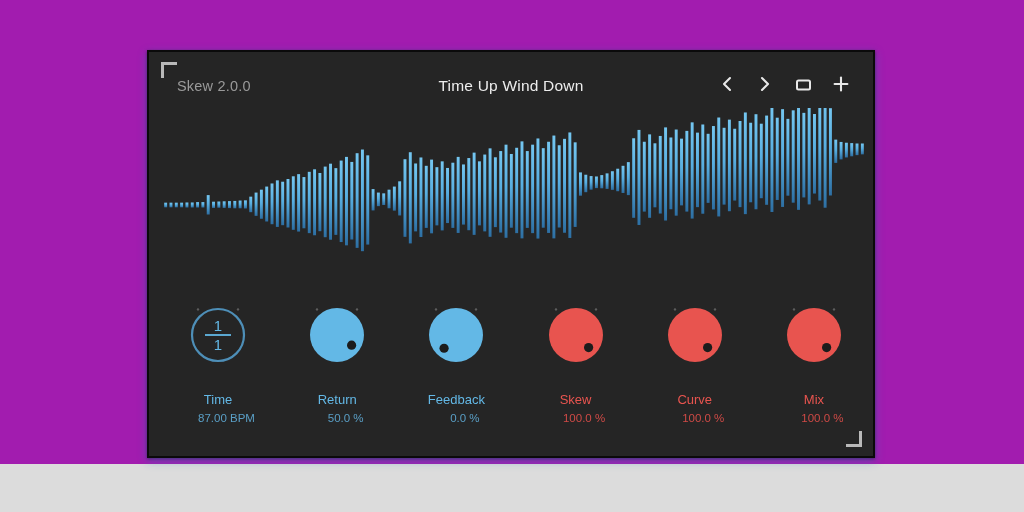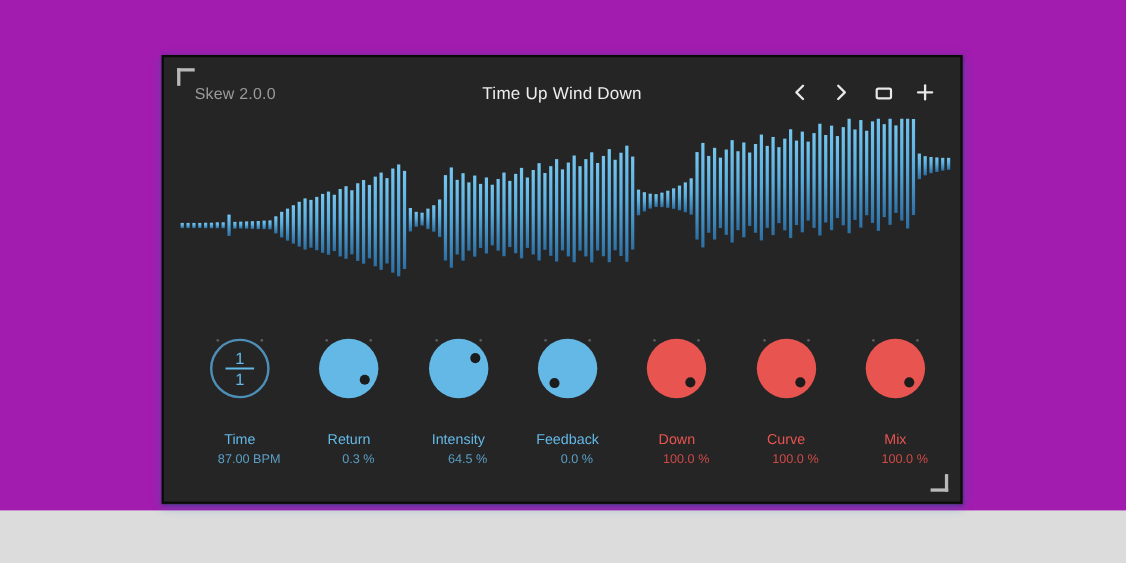--- a/index.html
+++ b/index.html
@@ -362,33 +362,21 @@
         <div class="knob-cell">
           <div class="knob-wrap">
             <svg viewBox="0 0 68 68">
               <circle cx="34" cy="31" r="27" fill="#63b8e6"></circle>
               <circle cx="48.60" cy="41.22" r="4.6" fill="#1c1c1c"></circle>
               <circle cx="54.01" cy="5.39" r="1.2" fill="#5d5d5d"></circle>
               <circle cx="13.99" cy="5.39" r="1.2" fill="#5d5d5d"></circle>
             </svg>
           </div>
           <div class="knob-label c-blue">Return</div>
-          <div class="knob-value c-blue-dim">0.3 %</div>
-        </div>
-        <div class="knob-cell">
-          <div class="knob-wrap">
-            <svg viewBox="0 0 68 68">
-              <circle cx="34" cy="31" r="27" fill="#63b8e6"></circle>
-              <circle cx="49.11" cy="21.56" r="4.6" fill="#1c1c1c"></circle>
-              <circle cx="54.01" cy="5.39" r="1.2" fill="#5d5d5d"></circle>
-              <circle cx="13.99" cy="5.39" r="1.2" fill="#5d5d5d"></circle>
-            </svg>
-          </div>
-          <div class="knob-label c-blue">Intensity</div>
-          <div class="knob-value c-blue-dim">64.5 %</div>
+          <div class="knob-value c-blue-dim">50.0 %</div>
         </div>
         <div class="knob-cell">
           <div class="knob-wrap">
             <svg viewBox="0 0 68 68">
               <circle cx="34" cy="31" r="27" fill="#63b8e6"></circle>
               <circle cx="22.08" cy="44.24" r="4.6" fill="#1c1c1c"></circle>
               <circle cx="54.01" cy="5.39" r="1.2" fill="#5d5d5d"></circle>
               <circle cx="13.99" cy="5.39" r="1.2" fill="#5d5d5d"></circle>
             </svg>
           </div>
@@ -397,21 +385,21 @@
         </div>
         <div class="knob-cell">
           <div class="knob-wrap">
             <svg viewBox="0 0 68 68">
               <circle cx="34" cy="31" r="27" fill="#e8544f"></circle>
               <circle cx="46.60" cy="43.60" r="4.6" fill="#1c1c1c"></circle>
               <circle cx="54.01" cy="5.39" r="1.2" fill="#5d5d5d"></circle>
               <circle cx="13.99" cy="5.39" r="1.2" fill="#5d5d5d"></circle>
             </svg>
           </div>
-          <div class="knob-label c-red">Down</div>
+          <div class="knob-label c-red">Skew</div>
           <div class="knob-value c-red-dim">100.0 %</div>
         </div>
         <div class="knob-cell">
           <div class="knob-wrap">
             <svg viewBox="0 0 68 68">
               <circle cx="34" cy="31" r="27" fill="#e8544f"></circle>
               <circle cx="46.60" cy="43.60" r="4.6" fill="#1c1c1c"></circle>
               <circle cx="54.01" cy="5.39" r="1.2" fill="#5d5d5d"></circle>
               <circle cx="13.99" cy="5.39" r="1.2" fill="#5d5d5d"></circle>
             </svg>

